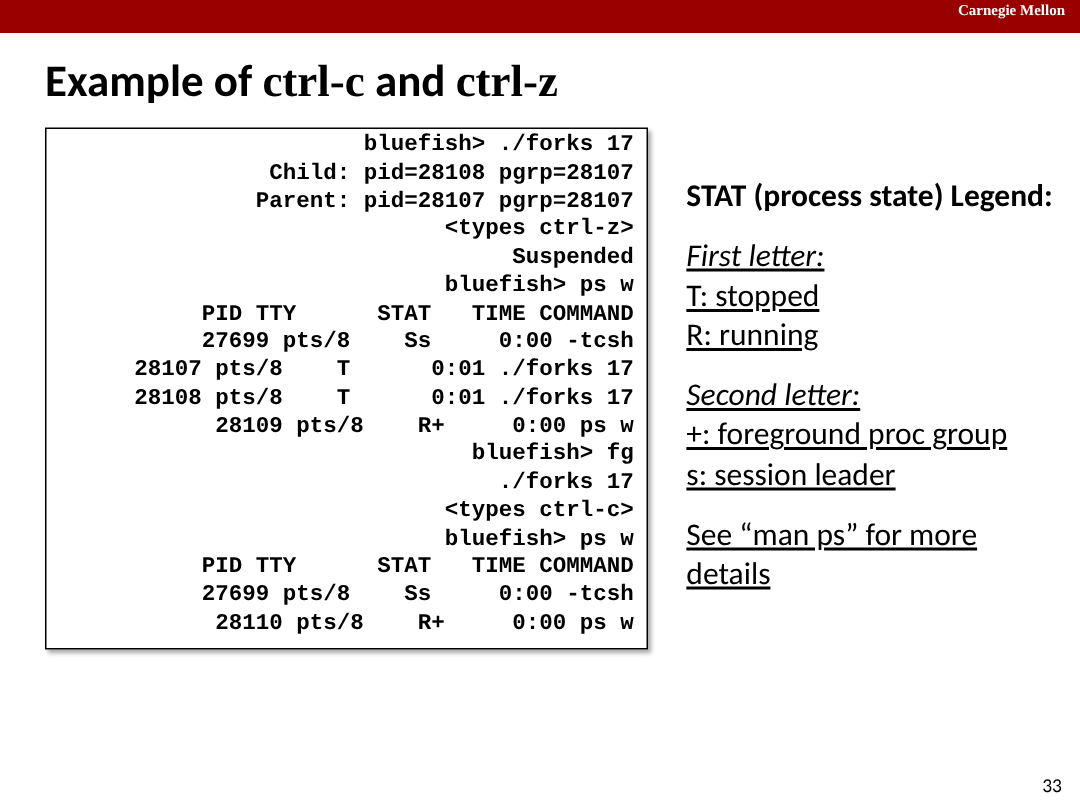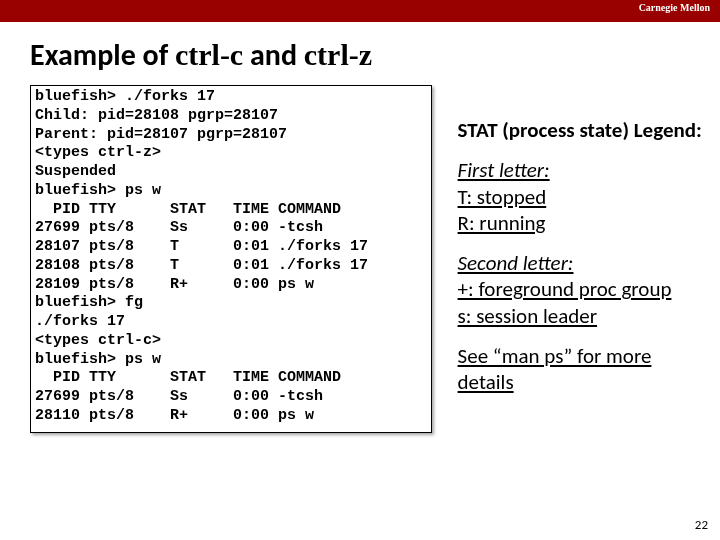--- a/index.html
+++ b/index.html
@@ -36,20 +36,21 @@
     background: #fff;
     border: 1px solid #000;
     font-family: "Courier New", monospace;
     font-size: 15px;
     line-height: 1.25;
     font-weight: bold;
     padding: 2px 8px 6px 4px;
     white-space: pre;
     width: 405px;
     box-shadow: 2px 2px 3px rgba(0,0,0,0.35);
+    text-align: right;
   }
   .legend {
     padding-left: 26px;
     font-size: 21px;
     line-height: 1.25;
     margin-top: 32px;
   }
   .legend .hdr { font-weight: bold; margin-bottom: 14px; }
   .legend .fl { font-style: italic; }
   .legend .block { margin-bottom: 14px; text-decoration: underline; }
@@ -103,13 +104,13 @@
     <div class="block">
       <div class="fl">Second letter:</div>
       <div>+: foreground proc group</div>
       <div>s: session leader</div>
     </div>
 
     <div class="block">See “man ps” for more details</div>
   </div>
 </div>
 
-<div class="pagenum">22</div>
+<div class="pagenum">33</div>
 
 </body></html>

